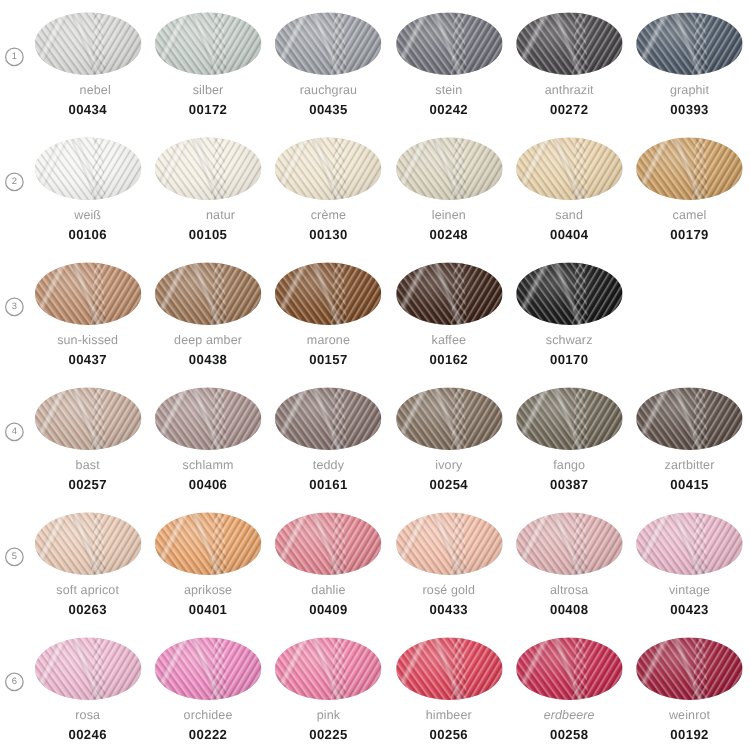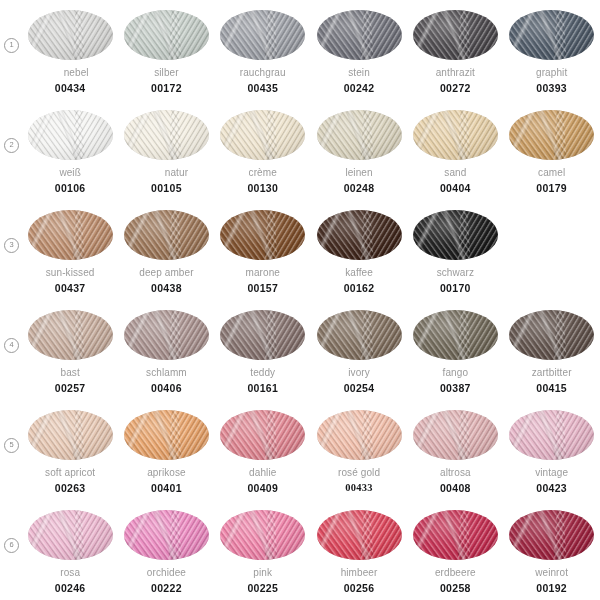--- a/index.html
+++ b/index.html
@@ -532,21 +532,21 @@
           <div class="ball" style="--c: #f0bba6;">
             <div class="body"></div>
             <div class="bundle-l"></div>
             <div class="bundle-r"></div>
             <div class="seam"></div>
             <div class="seam2"></div>
             <div class="shade"></div>
           </div>
         </div>
         <div class="name" style="color: rgb(155, 155, 155);">rosé gold</div>
-        <div class="code" style="color: rgb(23, 24, 26); font-family: Liberation Serif, serif;">00433</div>
+        <div class="code" style="color: rgb(23, 24, 26);">00433</div>
       </div>
       <div class="cell">
         <div class="ball-wrap">
           <div class="ball" style="--c: #ddaeb0;">
             <div class="body"></div>
             <div class="bundle-l"></div>
             <div class="bundle-r"></div>
             <div class="seam"></div>
             <div class="seam2"></div>
             <div class="shade"></div>
@@ -632,21 +632,21 @@
         <div class="ball-wrap">
           <div class="ball" style="--c: #c42a4e;">
             <div class="body"></div>
             <div class="bundle-l"></div>
             <div class="bundle-r"></div>
             <div class="seam"></div>
             <div class="seam2"></div>
             <div class="shade"></div>
           </div>
         </div>
-        <div class="name" style="color: rgb(155, 155, 155);">erdbeere</div>
+        <div class="name" style="color: rgb(155, 155, 155); font-style: italic;">erdbeere</div>
         <div class="code" style="color: rgb(23, 24, 26);">00258</div>
       </div>
       <div class="cell">
         <div class="ball-wrap">
           <div class="ball" style="--c: #9d1f3c;">
             <div class="body"></div>
             <div class="bundle-l"></div>
             <div class="bundle-r"></div>
             <div class="seam"></div>
             <div class="seam2"></div>

